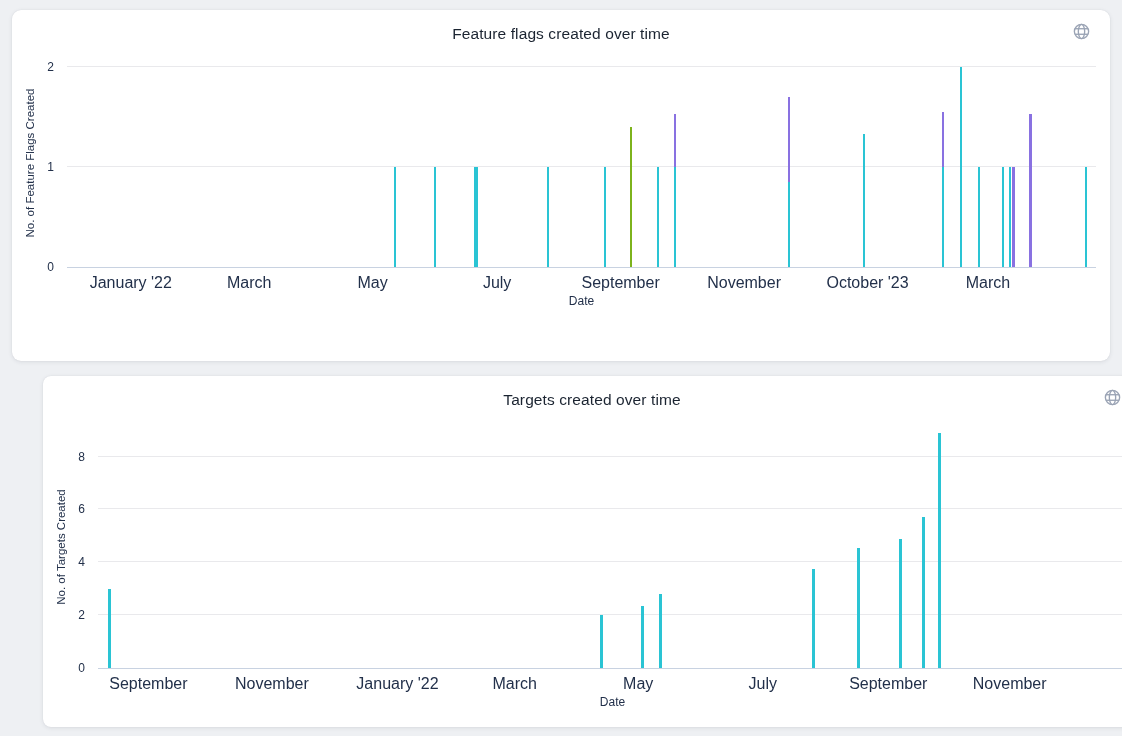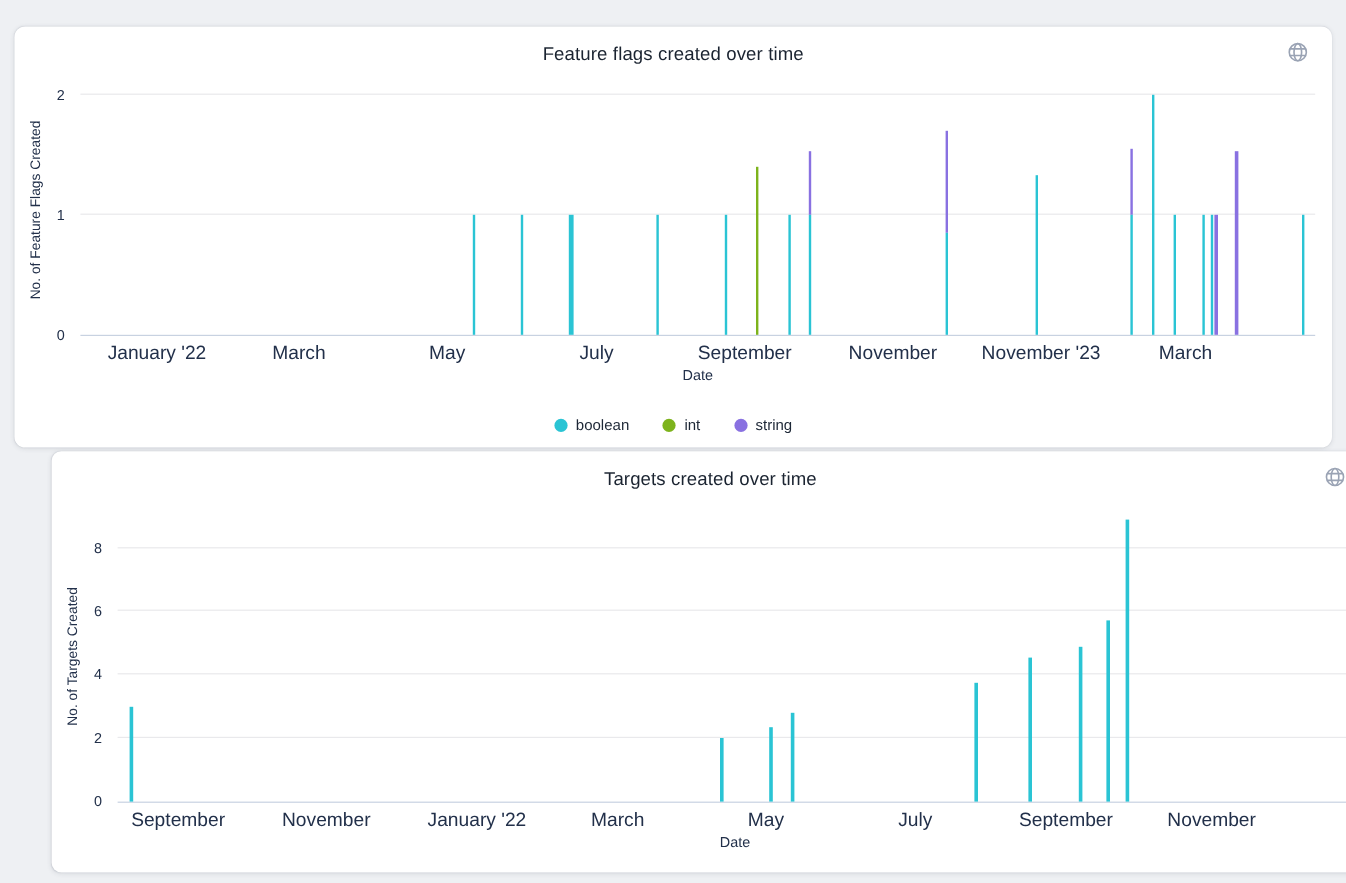--- a/index.html
+++ b/index.html
@@ -7,21 +7,21 @@
     width:1122px;height:736px;
     background:#eef0f3;
     font-family:"Liberation Sans", sans-serif;
     position:relative;overflow:hidden;
   }
   .card{
     position:absolute;left:12px;width:1098px;height:351px;
     background:#ffffff;border-radius:8px;
     box-shadow:0 1px 4px rgba(40,50,70,0.10), 0 0 1px rgba(40,50,70,0.12);
   }
-  #card-flags{top:22px;border-radius:9px;}
+  #card-flags{top:10px;border-radius:9px;}
   #card-targets{top:376px;margin-left:31px;}
   .chart-title{
     position:absolute;top:15px;left:0;width:100%;
     text-align:center;font-size:15.5px;font-weight:500;color:#1b2431;
     letter-spacing:.1px;
   }
   .globe-btn{
     position:absolute;top:12px;right:18px;width:22px;height:22px;
     background:none;border:none;padding:0;cursor:pointer;color:#9aa3b4;
     display:flex;align-items:center;justify-content:center;
@@ -91,21 +91,21 @@
       <div class="gridline" style="bottom: 48.3092%;"></div>
       <div class="ytick" style="bottom: 48.3092%;">1</div>
       <div class="gridline" style="bottom: 96.6184%;"></div>
       <div class="ytick" style="bottom: 96.6184%;">2</div>
       <div class="xtick" style="left: 6.2%;">January '22</div>
       <div class="xtick" style="left: 17.7%;">March</div>
       <div class="xtick" style="left: 29.7%;">May</div>
       <div class="xtick" style="left: 41.8%;">July</div>
       <div class="xtick" style="left: 53.8%;">September</div>
       <div class="xtick" style="left: 65.8%;">November</div>
-      <div class="xtick" style="left: 77.8%;">November '23</div>
+      <div class="xtick" style="left: 77.8%;">October '23</div>
       <div class="xtick" style="left: 89.5%;">March</div>
       <div class="bar" style="left: calc(31.88% - 1.25px); width: 2.5px;">
         <div style="height: 48.3092%; background: rgb(42, 196, 212);"></div>
       </div>
       <div class="bar" style="left: calc(35.77% - 1.25px); width: 2.5px;">
         <div style="height: 48.3092%; background: rgb(42, 196, 212);"></div>
       </div>
       <div class="bar" style="left: calc(39.75% - 2px); width: 4px;">
         <div style="height: 48.3092%; background: rgb(42, 196, 212);"></div>
       </div>
@@ -150,34 +150,20 @@
       </div>
       <div class="bar" style="left: calc(92.03% - 1.5px); width: 3px;">
         <div style="height: 48.3092%; background: rgb(137, 113, 225);"></div>
       </div>
       <div class="bar" style="left: calc(93.68% - 1.5px); width: 3px;">
         <div style="height: 73.913%; background: rgb(137, 113, 225);"></div>
       </div>
       <div class="bar" style="left: calc(99.03% - 1.25px); width: 2.5px;">
         <div style="height: 48.3092%; background: rgb(42, 196, 212);"></div>
       </div>
-    </div>
-  <div class="legend">
-      <span class="legend-item">
-        <span class="dot" style="background: rgb(42, 196, 212);"></span>
-        <span class="lbl">boolean</span>
-      </span>
-      <span class="legend-item">
-        <span class="dot" style="background: rgb(125, 179, 28);"></span>
-        <span class="lbl">int</span>
-      </span>
-      <span class="legend-item">
-        <span class="dot" style="background: rgb(137, 113, 225);"></span>
-        <span class="lbl">string</span>
-      </span>
     </div>
 </div>
 
 <div class="card" id="card-targets">
   <div class="chart-title">Targets created over time</div>
   <button class="globe-btn">
     <span>
       <svg width="19" height="19" viewBox="0 0 24 24" fill="none" stroke="currentColor" stroke-width="1.7">
         <circle cx="12" cy="12" r="9"></circle>
         <ellipse cx="12" cy="12" rx="4" ry="9"></ellipse>

